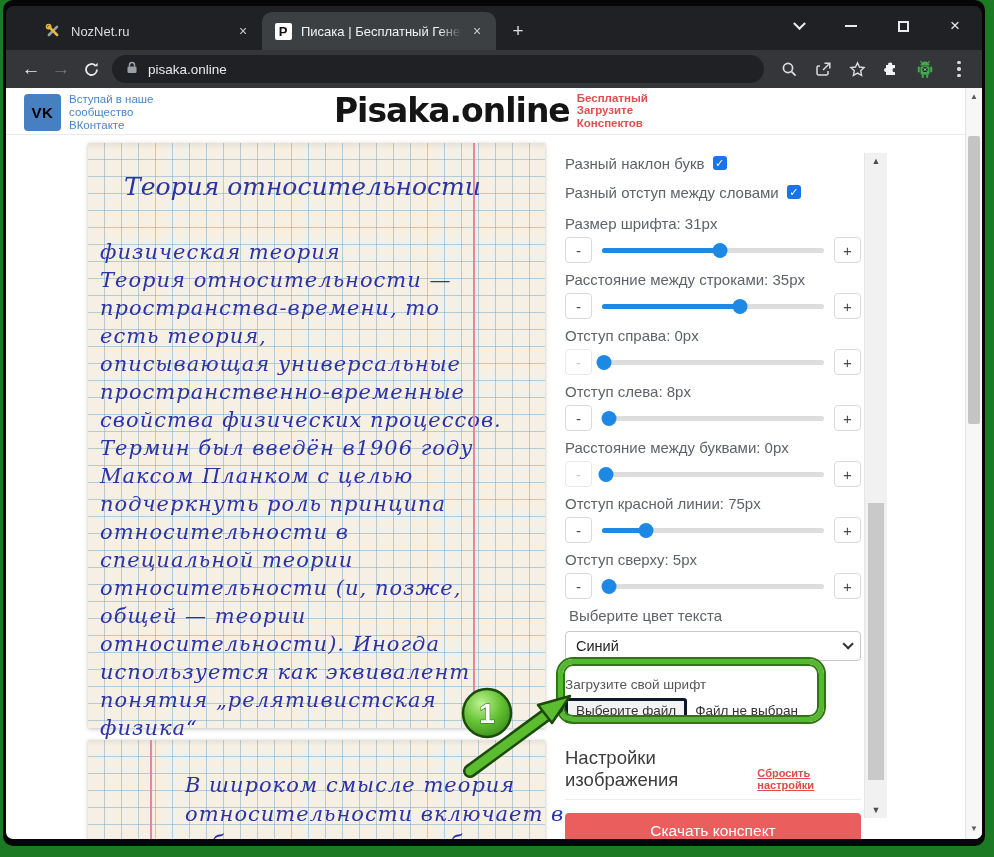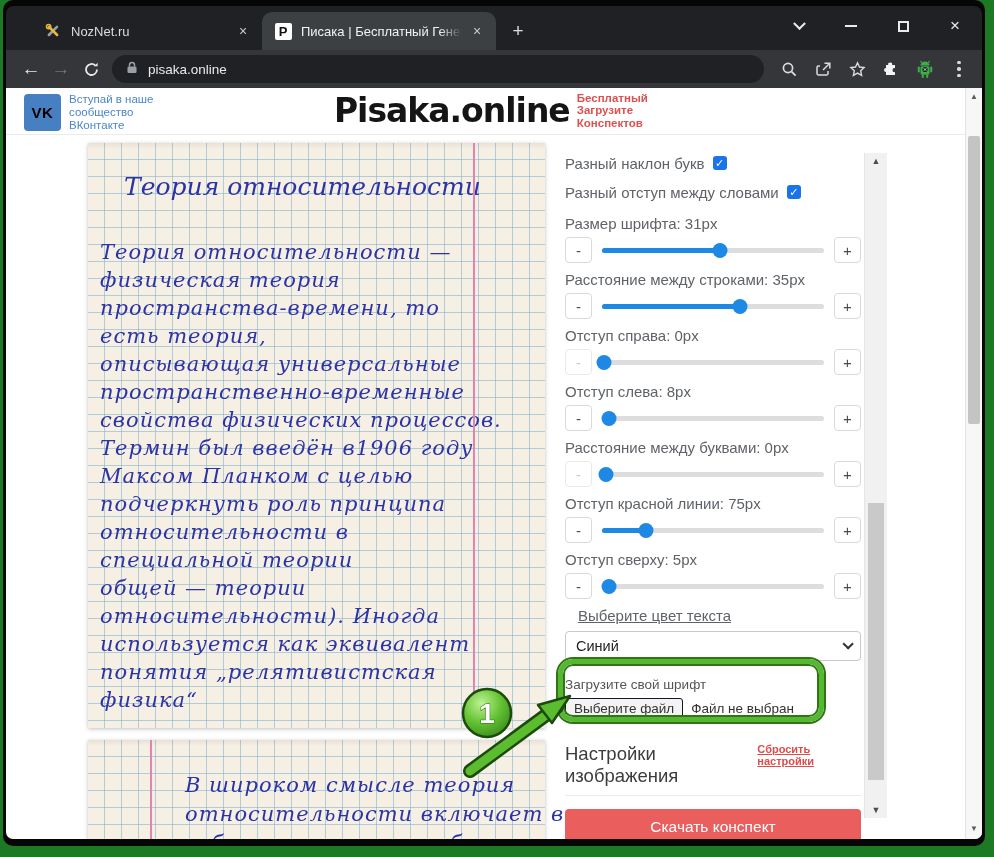--- a/index.html
+++ b/index.html
@@ -72,30 +72,30 @@
   .checkbox { width:14px; height:14px; background:#1a73e8; border-radius:3px; display:flex; align-items:center; justify-content:center; }
   .check-icon { color:#fff; font-size:11px; line-height:1; }
   .slider-group { margin-bottom:8px; }
   .slider-label { height:18px; margin-bottom:4px; }
   .slider-row { display:flex; align-items:center; height:26px; }
   .step-btn { width:27px; height:26px; background:#fff; border:1px solid #d9d9d9; border-radius:4px; color:#4a4a4a; font-size:15px; font-family:inherit; flex:0 0 auto; }
   .step-btn.disabled { color:#c9c9c9; border-color:#e9e9e9; }
   .slider { flex:1; height:5px; background:#ddd; border-radius:3px; margin:0 10px; position:relative; }
   .slider-fill { position:absolute; left:0; top:0; height:100%; background:#1e88e5; border-radius:3px; }
   .slider-thumb { position:absolute; top:-5px; width:15px; height:15px; border-radius:50%; background:#1e88e5; transform:translateX(-50%); }
-  .color-label { height:18px; margin:2px 13px 6px;text-decoration:underline; }
+  .color-label { height:18px; margin:2px 4px 6px; }
   .select { height:30px; border:1px solid #c9c9c9; border-radius:4px; background:#fff; display:flex; align-items:center; justify-content:space-between; padding:0 10px; color:#222; font-size:14.5px; }
   .sel-chev { width:8px; height:8px; border-right:2.2px solid #333; border-bottom:2.2px solid #333; transform:rotate(45deg) translateY(-3px); }
   .upload { margin-top:16px; font-size:13.5px; color:#555; }
   .upload-label { height:18px; margin-bottom:3px; }
   .file-row { display:flex; align-items:center; }
-  .file-btn { border:1px solid #0f172a; background:#f3f3f3; border-radius:3px; font-size:13.5px; color:#333; padding:2px 8px; font-family:inherit; }
+  .file-btn { border:3px solid #0f172a; background:#f3f3f3; border-radius:3px; font-size:13.5px; color:#333; padding:2px 8px; font-family:inherit; }
   .file-status { margin-left:8px; color:#333; }
   .img-settings { margin-top:24px; }
-  .img-head-row { display:flex; align-items:flex-start; }
+  .img-head-row { display:flex; align-items:flex-end; }
   .img-heading { font-size:18.5px; color:#3c3c3c; }
   .reset-link { font-size:11px; font-weight:bold; color:#e04b4b; text-decoration:underline; }
   .img-divider { border-bottom:1px solid #ececec; margin-top:8px; }
   .download-btn { width:100%; height:36px; margin-top:13px; background:#ea5e5e; border:none; border-radius:4px; color:#fff; font-size:15.5px; font-family:inherit; }
 
   
   .green-box { position:absolute; left:552px; top:571px; width:266px; height:63px; border:5px solid #55b732; border-radius:15px; box-shadow:0 0 0 2px #2f7512, inset 0 0 0 2px #2f7512; z-index:5; pointer-events:none; }
   .annot-svg { position:absolute; left:420px; top:578px; z-index:6; pointer-events:none; }
 
   
@@ -232,32 +232,33 @@
             <span>Загрузите</span><br>
             <span>Конспектов</span>
           </span>
         </div>
       </div>
 
       <div class="paper paper1">
         <div class="pink-line"></div>
         <div class="hw hw-title">Теория относительности</div>
         <div id="paper1-lines">
+            <div class="hw hw-line">физическая теория</div>
             <div class="hw hw-line">Теория относительности —</div>
-            <div class="hw hw-line">физическая теория</div>
             <div class="hw hw-line">пространства-времени, то</div>
             <div class="hw hw-line">есть теория,</div>
             <div class="hw hw-line">описывающая универсальные</div>
             <div class="hw hw-line">пространственно-временные</div>
             <div class="hw hw-line">свойства физических процессов.</div>
             <div class="hw hw-line">Термин был введён в1906 году</div>
             <div class="hw hw-line">Максом Планком с целью</div>
             <div class="hw hw-line">подчеркнуть роль принципа</div>
             <div class="hw hw-line">относительности в</div>
             <div class="hw hw-line">специальной теории</div>
+            <div class="hw hw-line">относительности (и, позже,</div>
             <div class="hw hw-line">общей — теории</div>
             <div class="hw hw-line">относительности). Иногда</div>
             <div class="hw hw-line">используется как эквивалент</div>
             <div class="hw hw-line">понятия „релятивистская</div>
             <div class="hw hw-line">физика“</div>
           </div>
       </div>
       <div class="paper paper2">
         <div class="pink-line"></div>
         <div id="paper2-lines">

